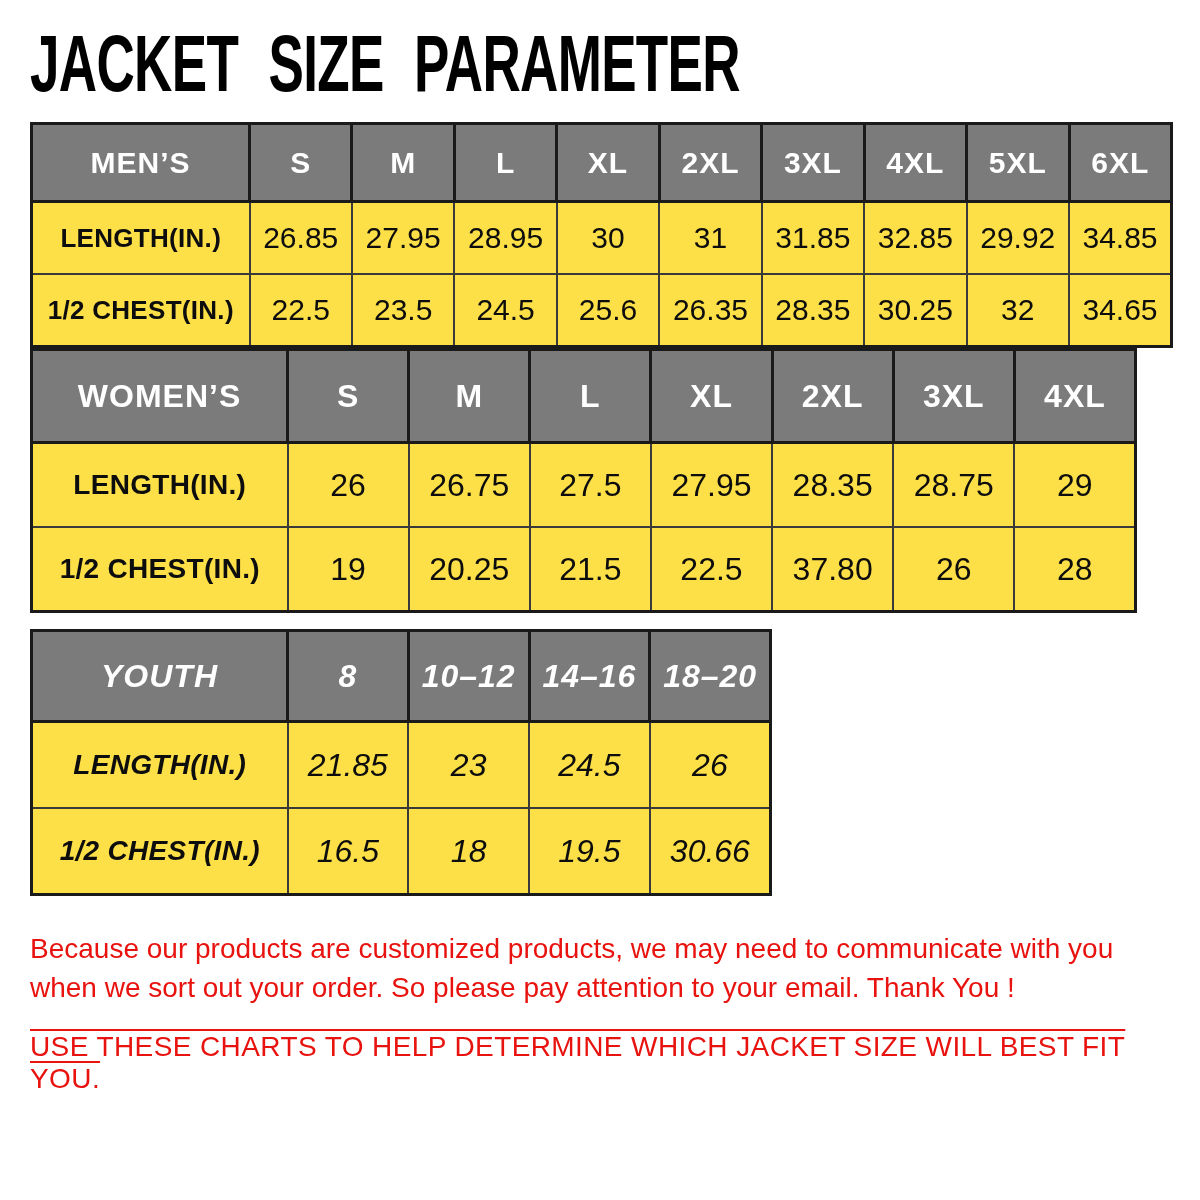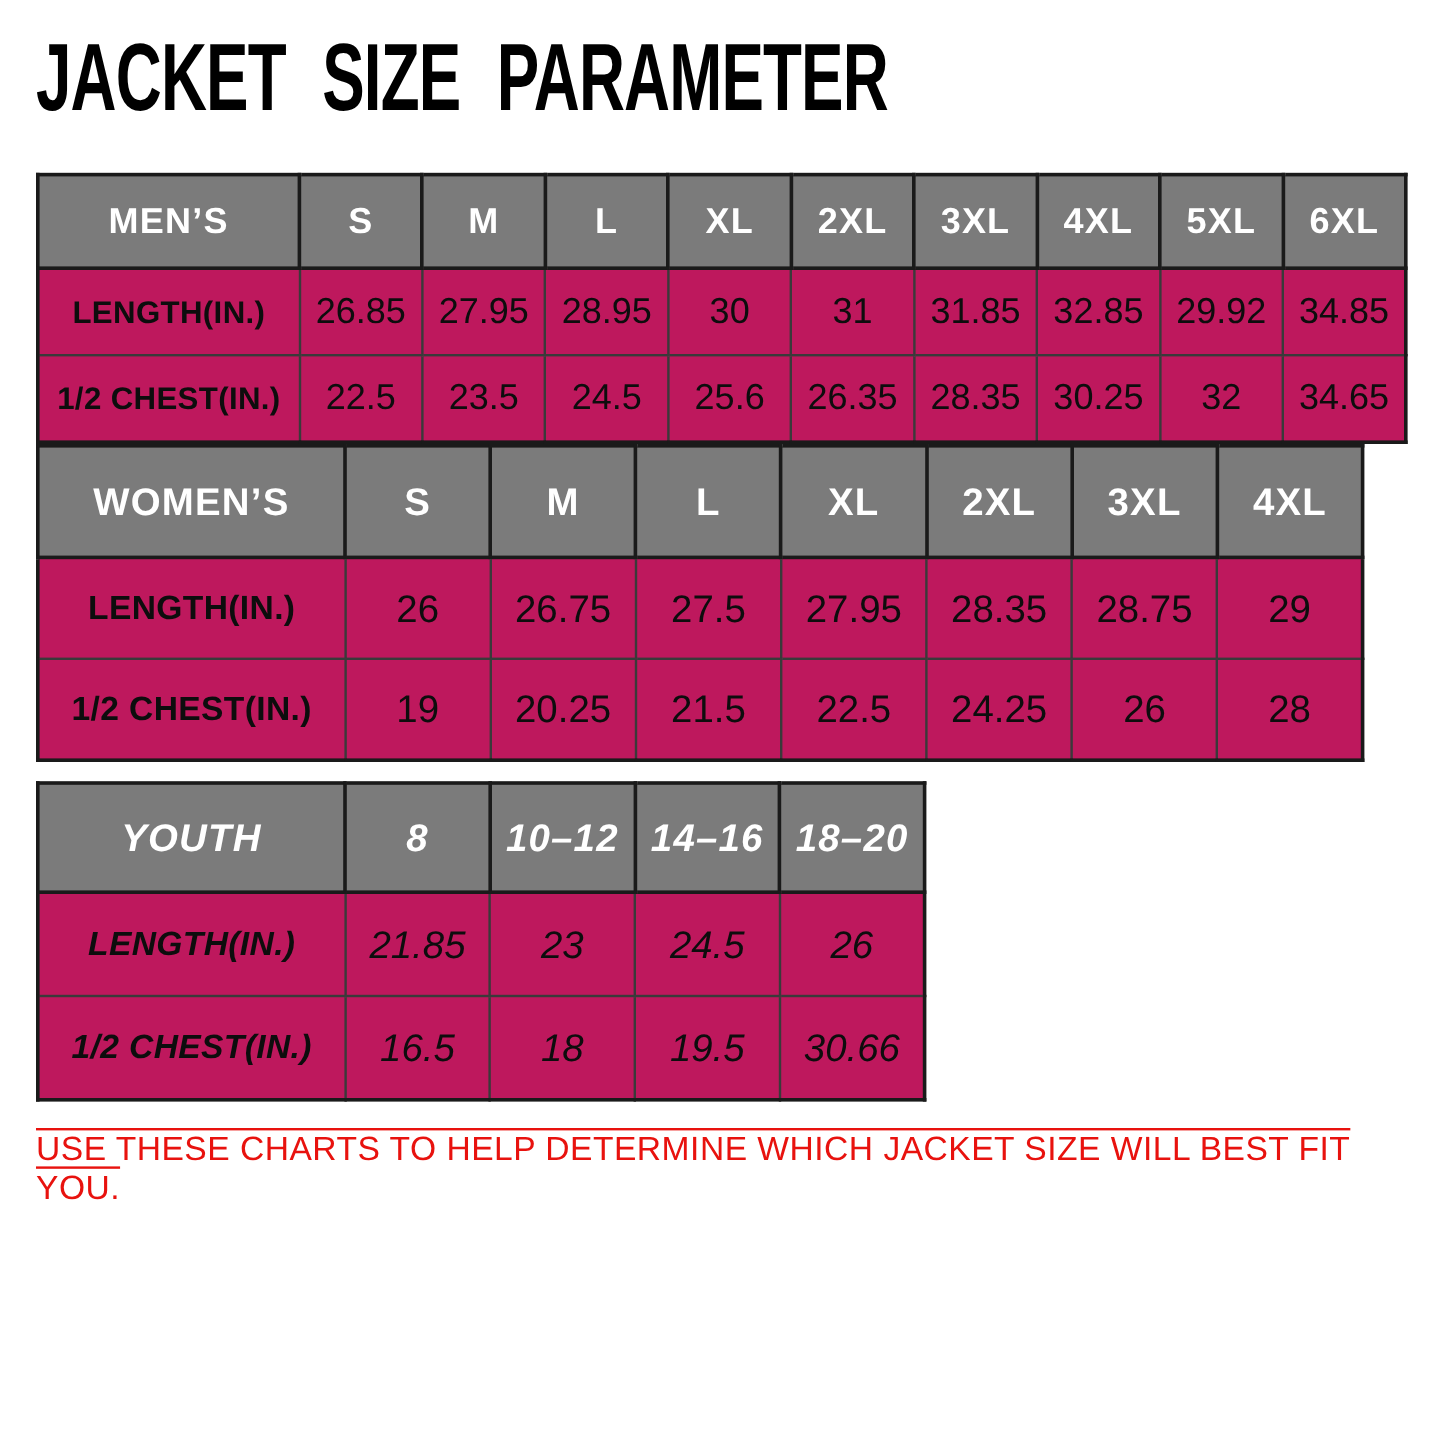--- a/index.html
+++ b/index.html
@@ -29,26 +29,26 @@
   table{
     border-collapse:collapse;table-layout:fixed;
     border:3px solid #1a1a1a;background:#fff;
   }
   th,td{text-align:center;vertical-align:middle;padding:0;}
   th{
     background:#7b7b7b;color:#ffffff;font-weight:700;
     border:3px solid #1a1a1a;letter-spacing:1px;
   }
   td{
-    background:#be185d;color:#0d0d0d;font-weight:400;
+    background:#fde047;color:#0d0d0d;font-weight:400;
     border:2px solid #3a3a3a;
   }
   td.row-label{font-weight:700;letter-spacing:0.3px;}
 
-  .t-0{width:1143px;margin-top:34px;}
+  .t-0{width:1143px;margin-top:12px;}
   .t-0 col.c-label{width:218px;}
   .t-0 th{height:75px;font-size:30px;}
   .t-0 td{height:70px;font-size:30px;}
   .t-0 td.row-label{font-size:26px;}
 
   .t-1{width:1107px;}
   .t-1 col.c-label{width:256px;}
   .t-1 th{height:90px;font-size:32px;}
   .t-1 td{height:82px;font-size:32px;}
   .t-1 td.row-label{font-size:28px;}
@@ -166,21 +166,21 @@
           <td>28.35</td>
           <td>28.75</td>
           <td>29</td>
         </tr>
         <tr>
           <td class="row-label">1/2 CHEST(IN.)</td>
           <td>19</td>
           <td>20.25</td>
           <td>21.5</td>
           <td>22.5</td>
-          <td>24.25</td>
+          <td>37.80</td>
           <td>26</td>
           <td>28</td>
         </tr>
       </tbody>
     </table>
 
   <table class="t-2">
       <colgroup>
         <col class="c-label">
         <col>
@@ -208,16 +208,17 @@
         <tr>
           <td class="row-label">1/2 CHEST(IN.)</td>
           <td>16.5</td>
           <td>18</td>
           <td>19.5</td>
           <td>30.66</td>
         </tr>
       </tbody>
     </table>
 
+  <p class="footer-para">Because our products are customized products, we may need to communicate with you when we sort out your order. So please pay attention to your email. Thank You !</p>
 
   <p class="footer-note">USE THESE CHARTS TO HELP DETERMINE WHICH JACKET SIZE WILL BEST FIT YOU.</p>
 
 </div>
 
 </body></html>

